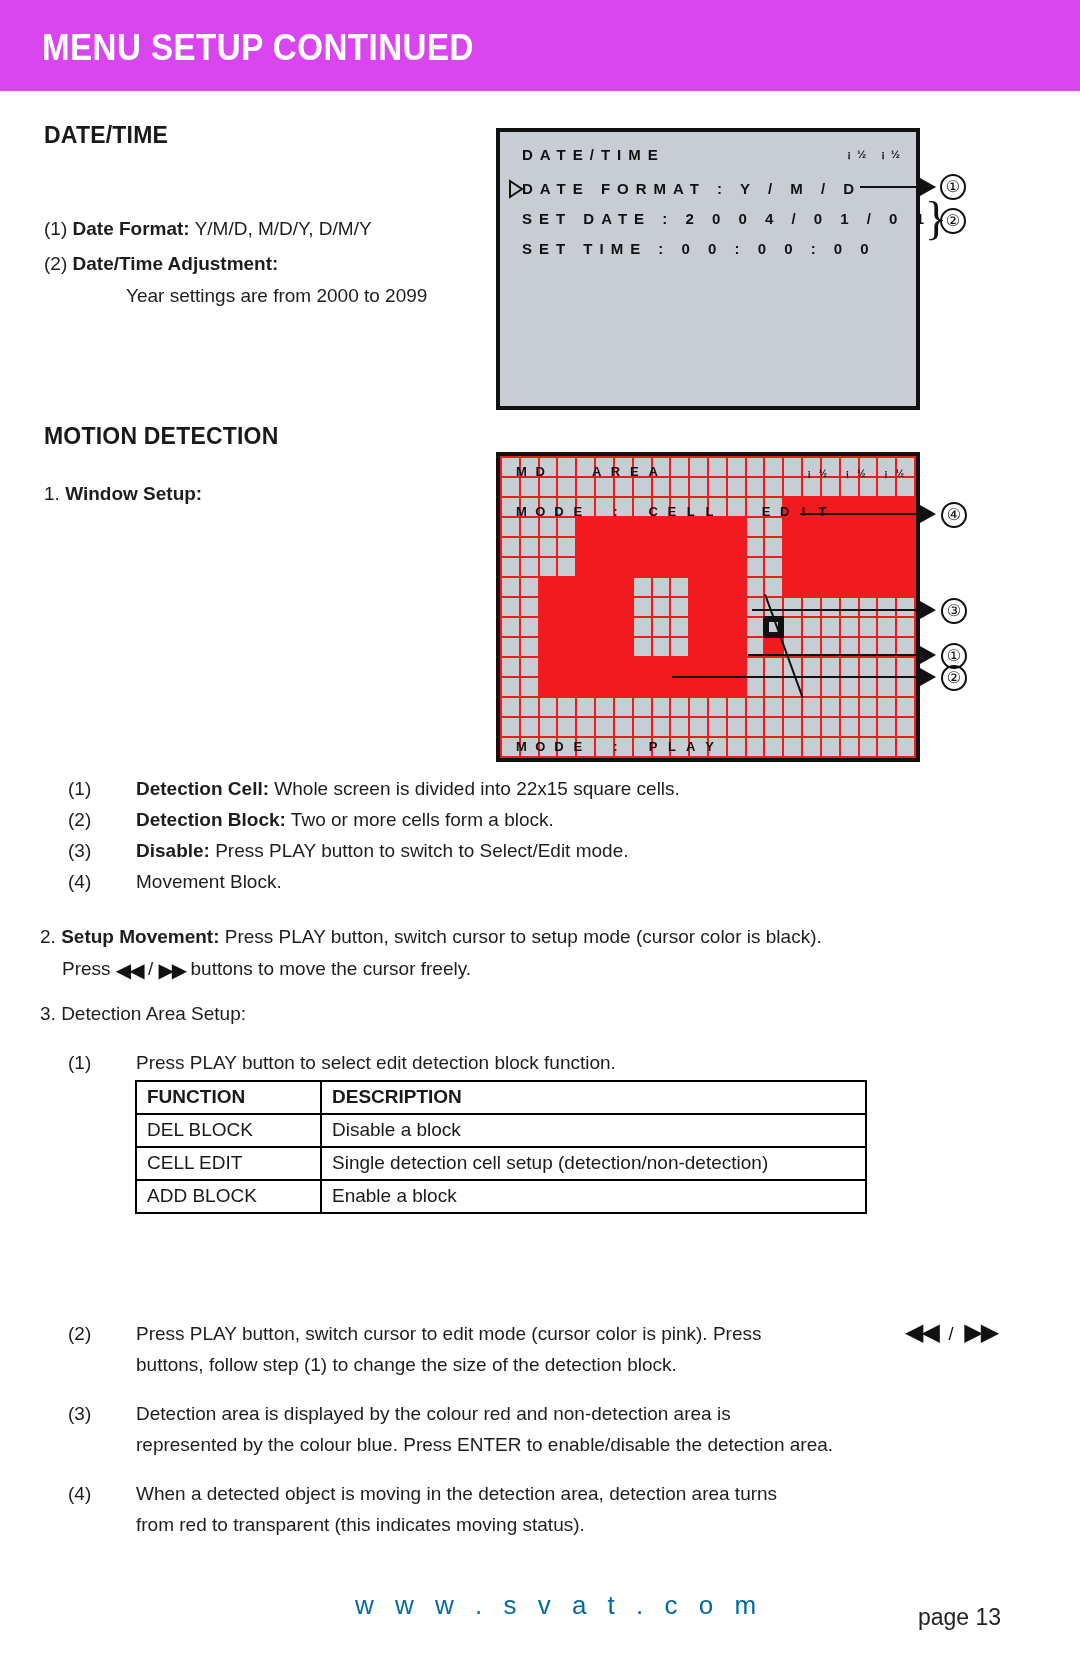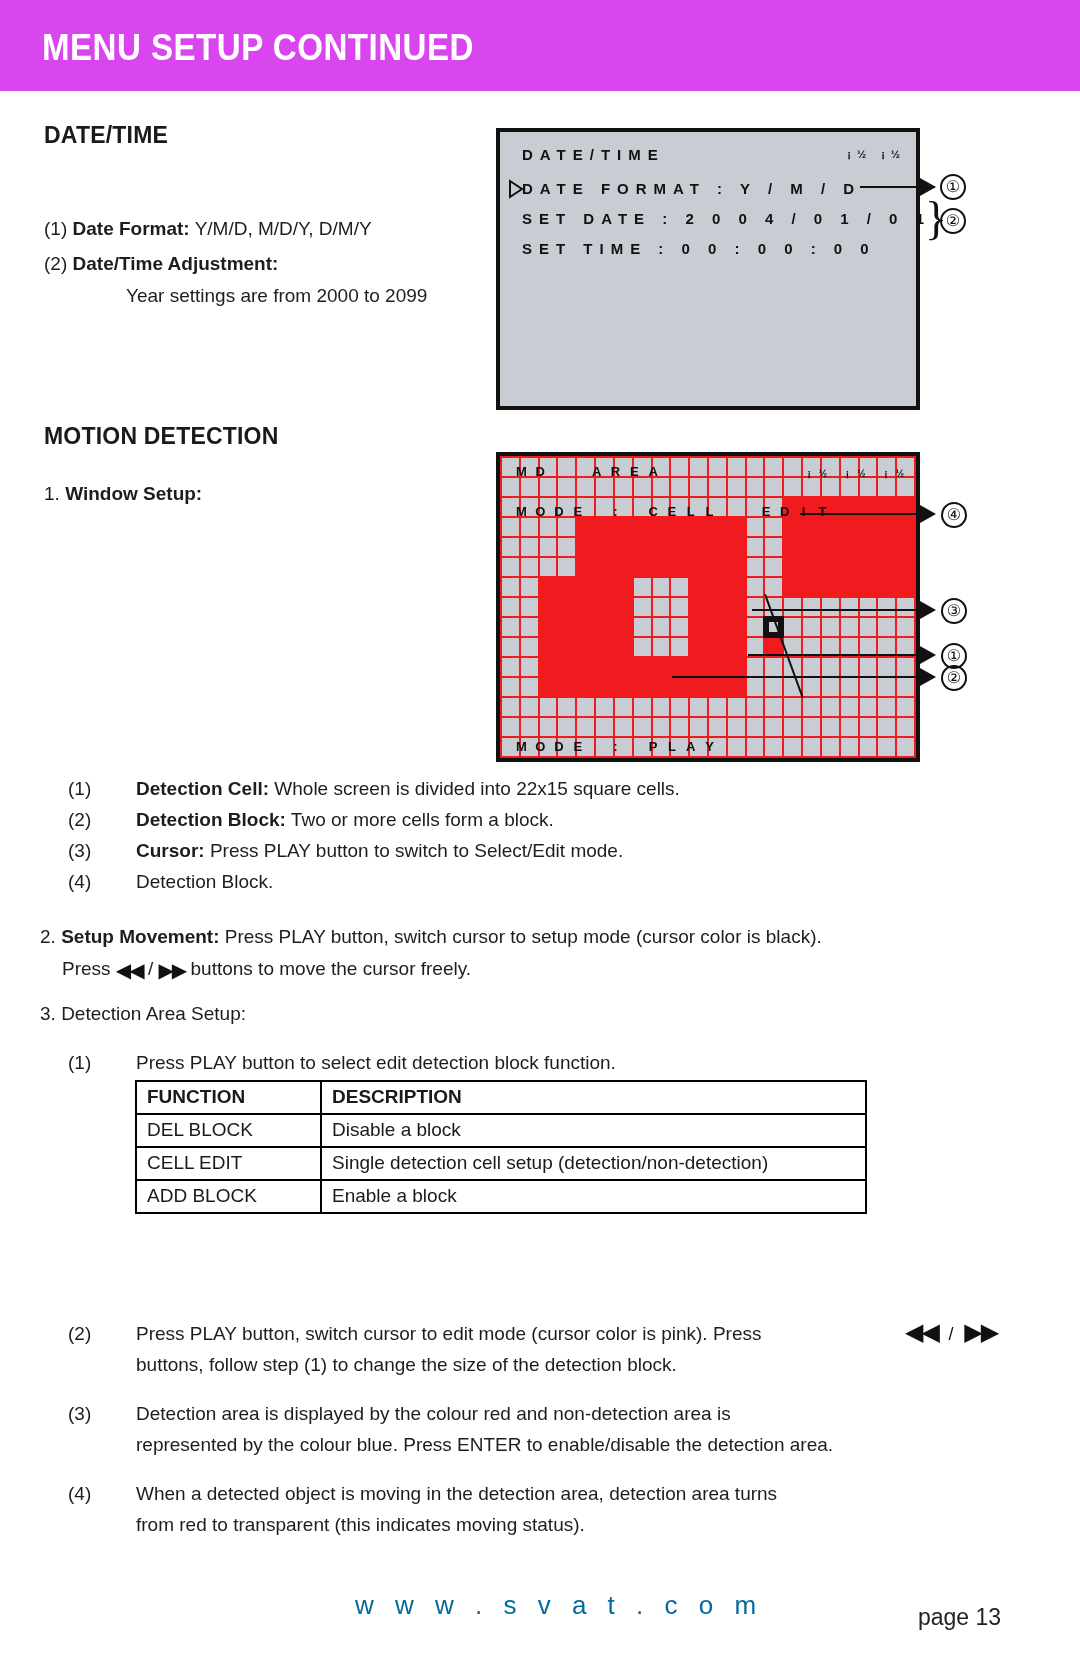--- a/index.html
+++ b/index.html
@@ -586,24 +586,24 @@
 <div class="lead-arrow" style="left:920px; top:668px;"></div>
 <div class="circ-num" style="left:941px; top:665px;">②</div>
 
 <div class="body-txt nowrap" style="left:68px; top:775px;">
   <span style="display:inline-block; width:68px;">(1)</span><b>Detection Cell:</b><span> Whole screen is divided into 22x15 square cells.</span>
 </div>
 <div class="body-txt nowrap" style="left:68px; top:806px;">
   <span style="display:inline-block; width:68px;">(2)</span><b>Detection Block:</b><span> Two or more cells form a block.</span>
 </div>
 <div class="body-txt nowrap" style="left:68px; top:837px;">
-  <span style="display:inline-block; width:68px;">(3)</span><b>Cursor:</b><span> Press PLAY  button to switch to Select/Edit mode.</span>
+  <span style="display:inline-block; width:68px;">(3)</span><b>Disable:</b><span> Press PLAY  button to switch to Select/Edit mode.</span>
 </div>
 <div class="body-txt nowrap" style="left:68px; top:868px;">
-  <span style="display:inline-block; width:68px;">(4)</span><span>Detection Block.</span>
+  <span style="display:inline-block; width:68px;">(4)</span><span>Movement Block.</span>
 </div>
 
 <div class="body-txt nowrap" style="left:40px; top:923px;">
   <span>2.</span>
   <b>Setup Movement:</b><span> Press PLAY button, switch cursor to setup mode (cursor color is black).</span>
 </div>
 <div class="body-txt nowrap" style="left:62px; top:954px;">
   <span>Press</span>
   <span class="xport" style="position:relative; top:2px;">◀◀</span>
   <span>/</span>

